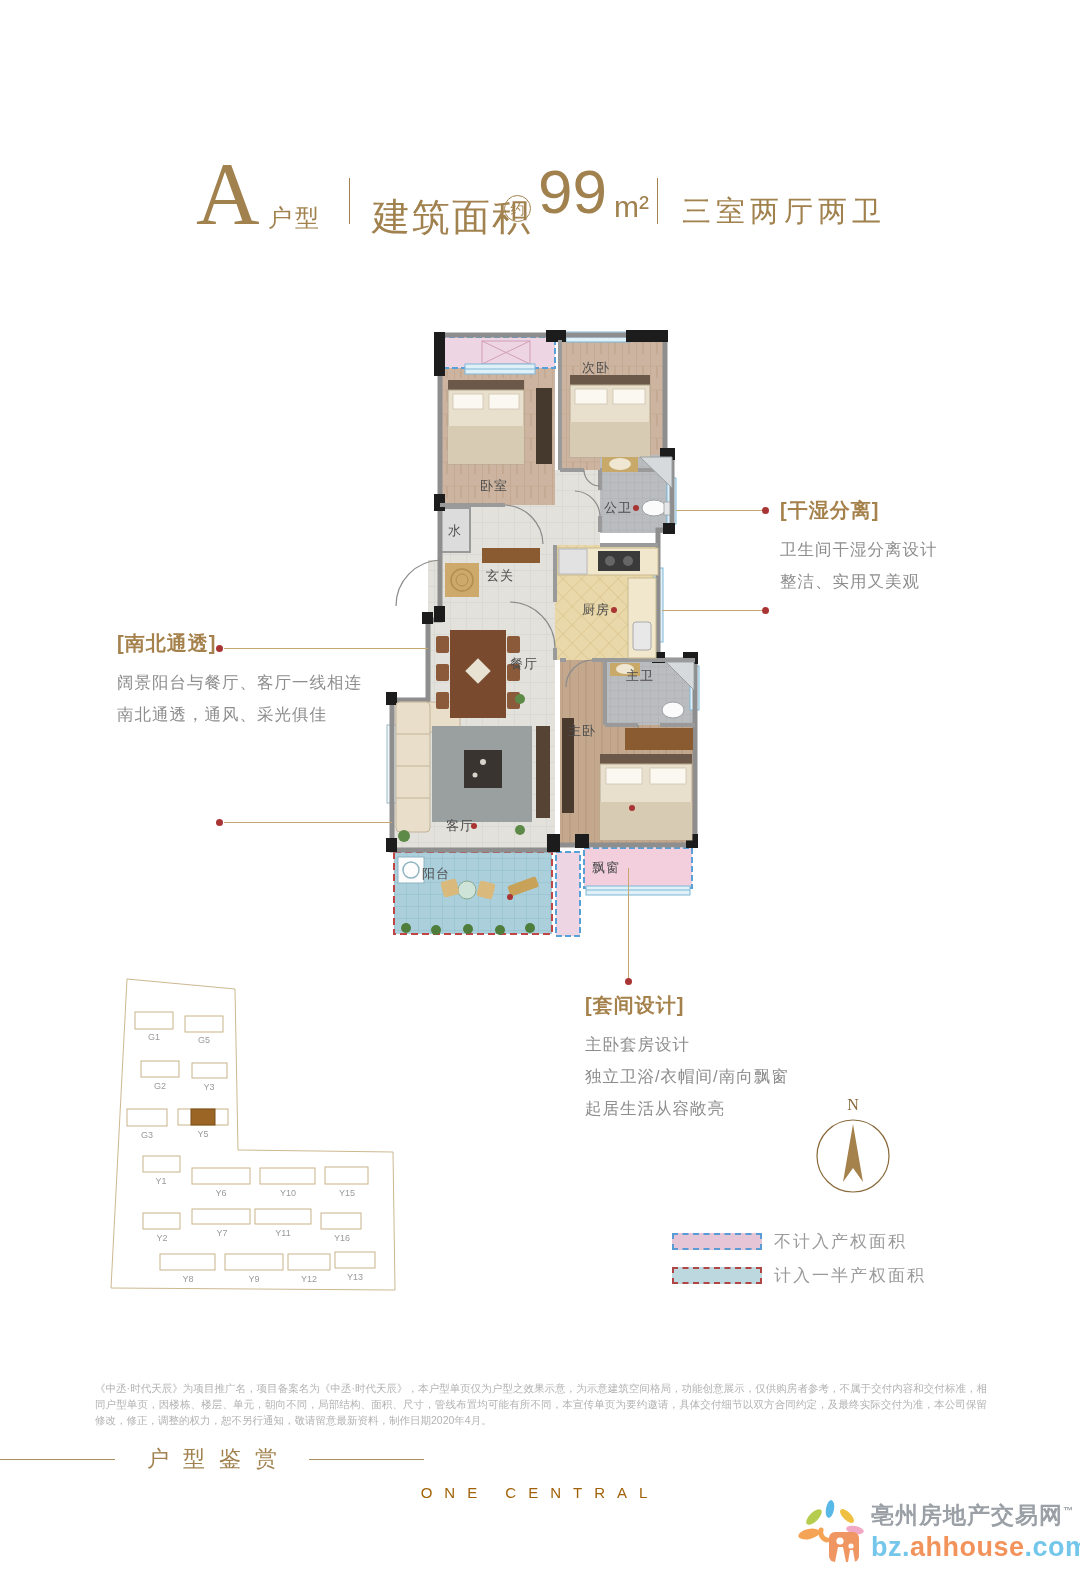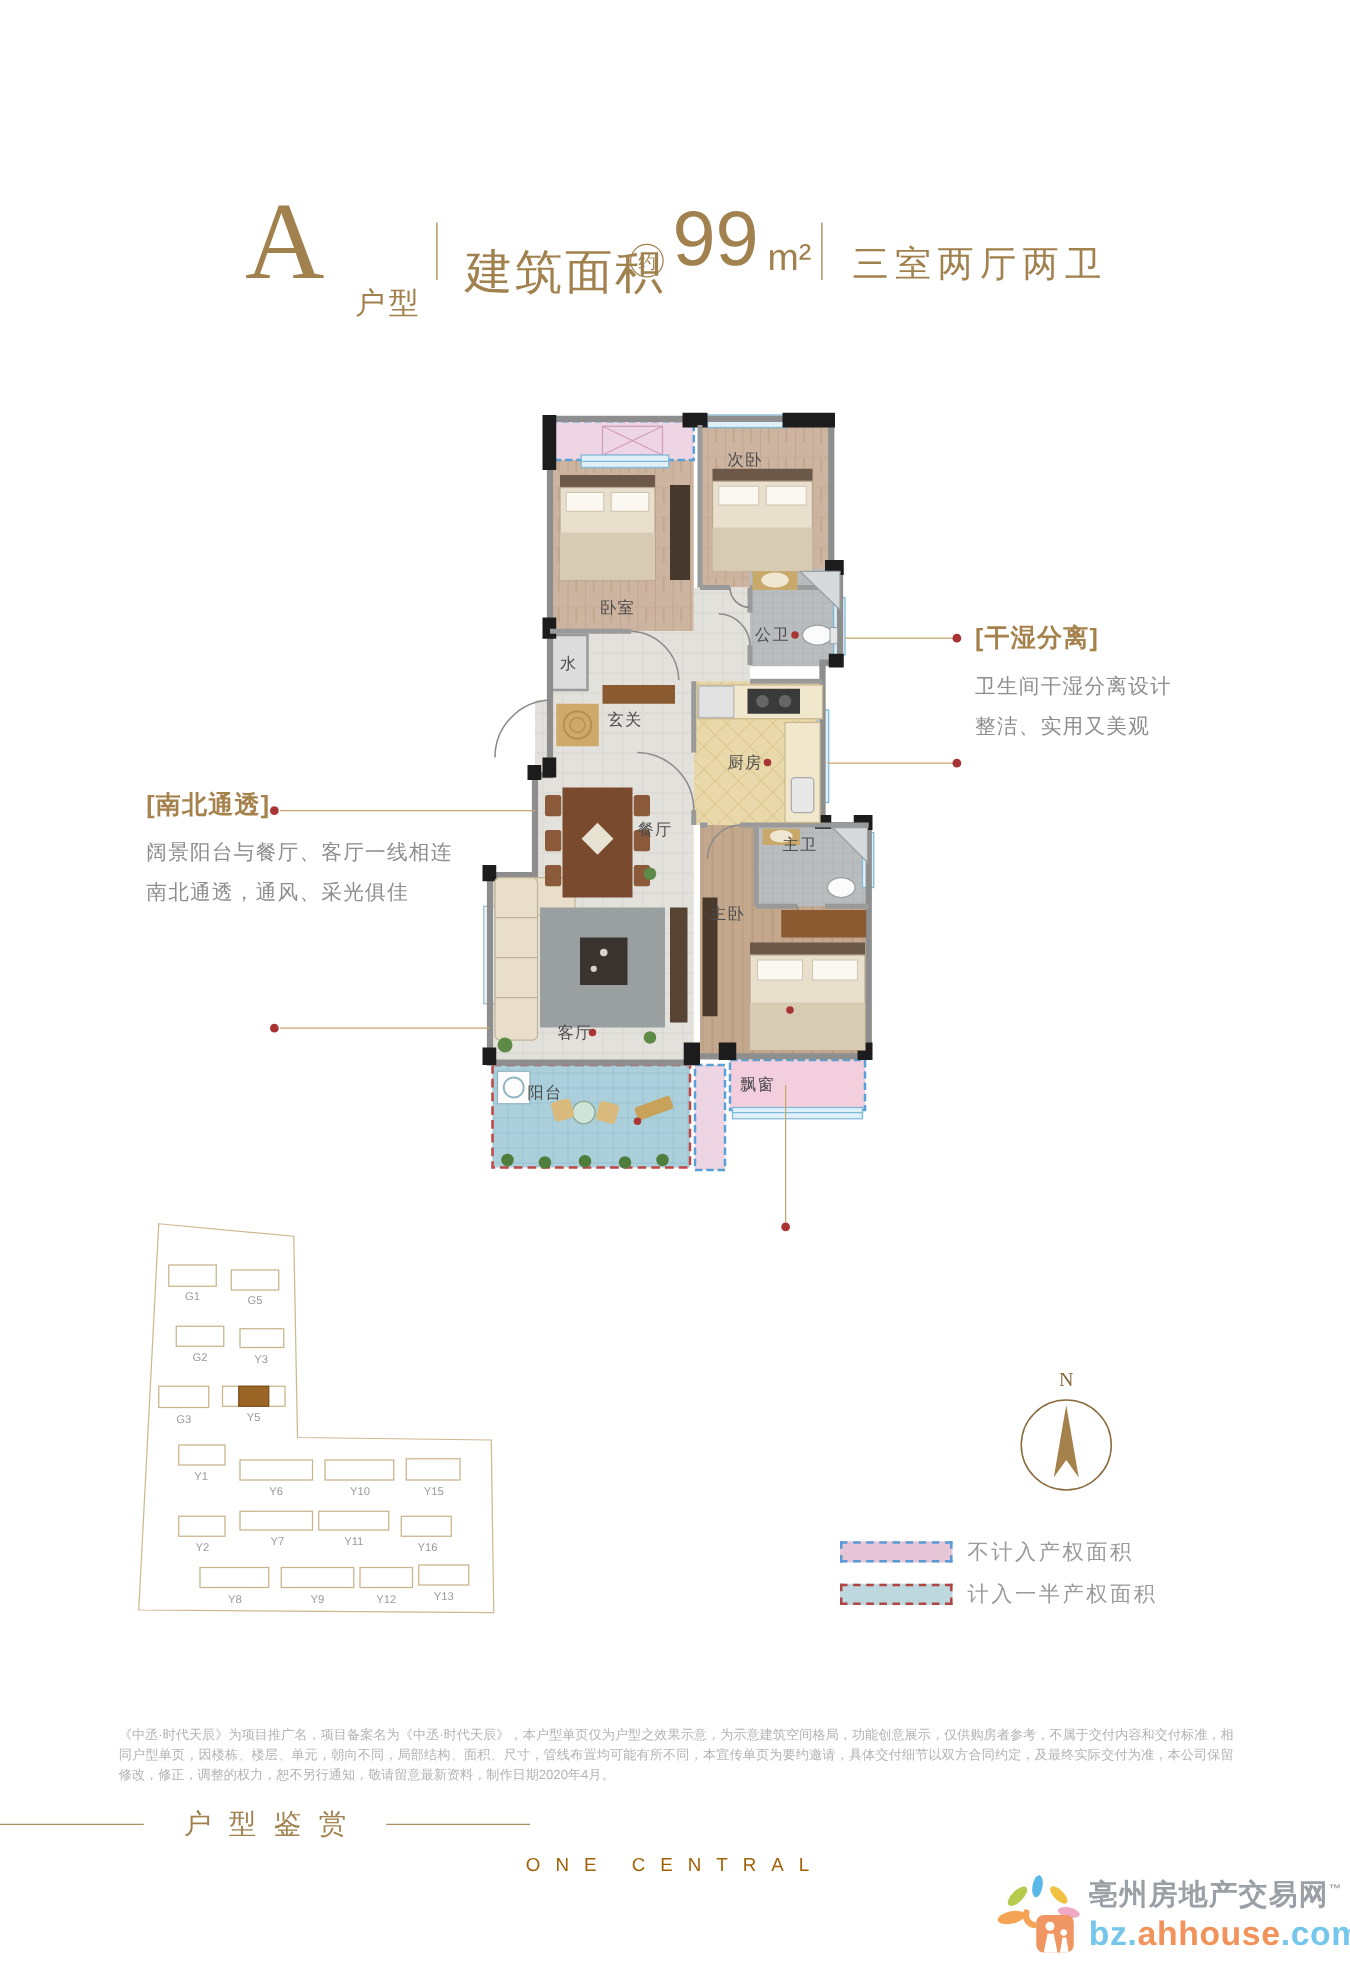--- a/index.html
+++ b/index.html
@@ -3,21 +3,21 @@
 <meta charset="utf-8">
 <style>
   * { margin:0; padding:0; box-sizing:border-box; }
   html,body { background:#ffffff; }
   body { font-family:"Liberation Sans", sans-serif; }
   .page { position:relative; width:1080px; height:1581px; background:#fff; overflow:hidden; }
 
   
   .hdr { position:absolute; top:148px; left:0; width:1080px; height:100px; color:#a1824f; }
   .hdr .big-a { position:absolute; left:196px; top:2px; font-family:"Liberation Serif", serif; font-size:88px; line-height:88px; }
-  .hdr .type-lab { position:absolute; left:284px; top:54px; font-size:24px; letter-spacing:3px;margin-top:24px; }
+  .hdr .type-lab { position:absolute; left:268px; top:54px; font-size:24px; letter-spacing:3px; }
   .hdr .vbar { position:absolute; top:30px; width:1px; height:46px; background:#a1824f; }
   .hdr .vbar.v1 { left:349px; } .hdr .vbar.v2 { left:657px; }
   .hdr .area-lab { position:absolute; left:372px; top:44px; font-size:38px; letter-spacing:2px; }
   .hdr .approx { position:absolute; left:504px; top:47px; width:27px; height:27px; border:1px solid #a1824f; border-radius:50%; font-size:14px; line-height:26px; text-align:center; }
   .hdr .area-val { position:absolute; left:538px; top:13px; font-size:62px; line-height:62px; }
   .hdr .area-unit { position:absolute; left:614px; top:42px; font-size:30px; }
   .hdr .rooms-lab { position:absolute; left:682px; top:44px; font-size:29px; letter-spacing:5px; }
 
   
   .anno { position:absolute; }
@@ -327,20 +327,26 @@
 
   <div class="anno" style="left:117px;top:630px;">
     <div class="t">[南北通透]</div>
     <div class="l">阔景阳台与餐厅、客厅一线相连</div>
     <div class="l">南北通透，通风、采光俱佳</div>
   </div>
   <div class="anno" style="left:780px;top:497px;">
     <div class="t">[干湿分离]</div>
     <div class="l">卫生间干湿分离设计</div>
     <div class="l">整洁、实用又美观</div>
+  </div>
+  <div class="anno" style="left:585px;top:992px;">
+    <div class="t">[套间设计]</div>
+    <div class="l">主卧套房设计</div>
+    <div class="l">独立卫浴/衣帽间/南向飘窗</div>
+    <div class="l">起居生活从容敞亮</div>
   </div>
 
   <svg style="position:absolute;left:95px;top:960px;" width="320" height="340" viewBox="0 0 320 340">
     <path d="M32 19 L140 29 L143 190 L298 192 L300 330 L16 328 Z" fill="#fff" stroke="#cdb990" stroke-width="1"></path>
     <g fill="#ffffff" stroke="#c9b38a" stroke-width="1">
       <rect x="40" y="52" width="38" height="17"></rect>
         <rect x="90" y="56" width="38" height="16"></rect>
       <rect x="46" y="101" width="38" height="16"></rect>
         <rect x="97" y="103" width="35" height="15"></rect>
       <rect x="32" y="149" width="40" height="17"></rect>

